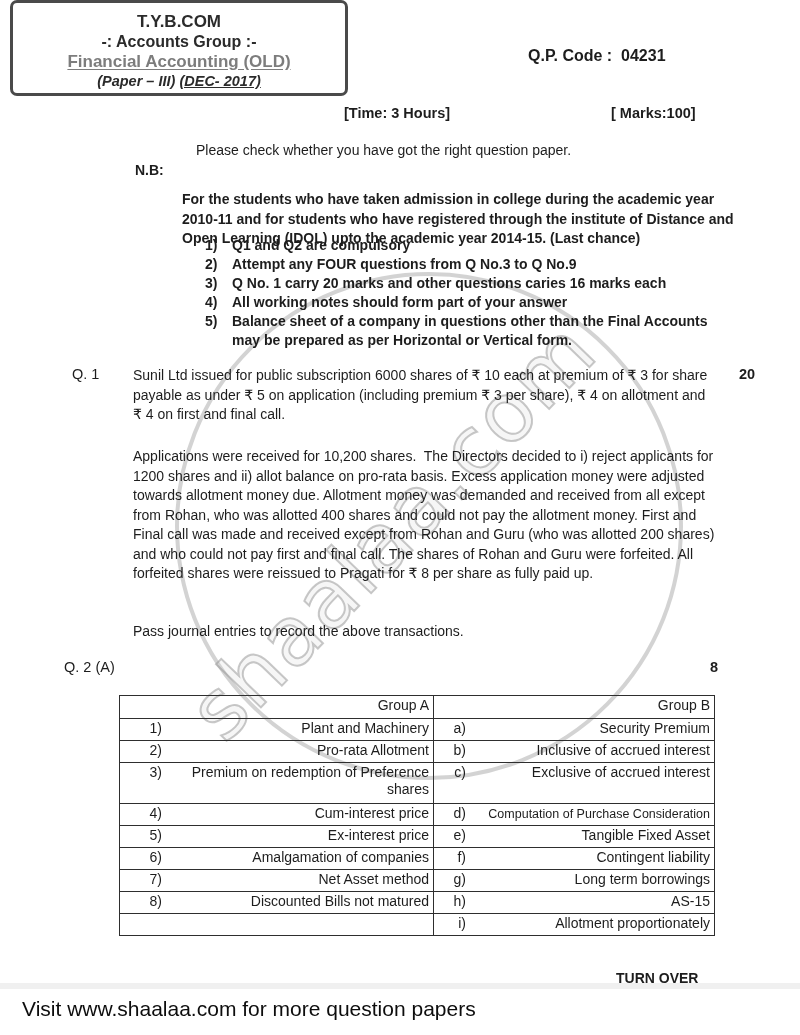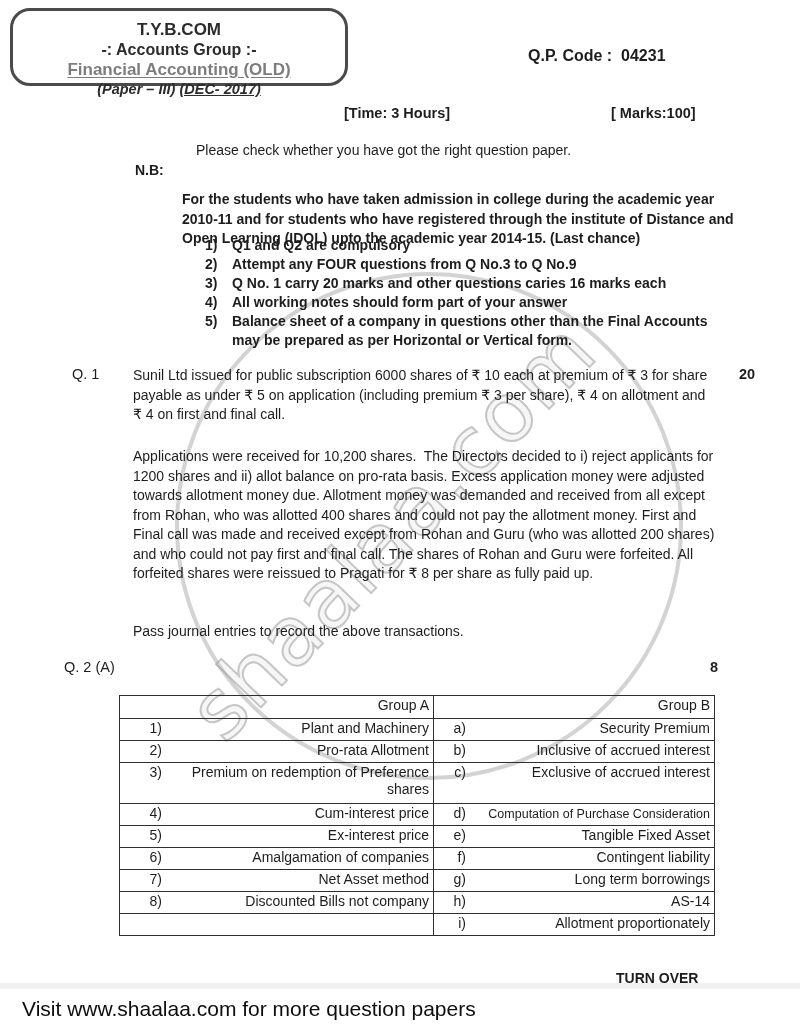--- a/index.html
+++ b/index.html
@@ -18,22 +18,22 @@
     transform:rotate(-46deg);
     font-size:82px;font-weight:500;letter-spacing:2px;
     color:rgba(215,215,215,0.22);
     -webkit-text-stroke:2px rgba(145,145,145,0.5);
     font-family:"DejaVu Sans",sans-serif;white-space:nowrap;
   }
   .scan-streak{position:absolute;left:0;top:983px;width:800px;height:6px;background:rgba(205,205,205,0.3);z-index:0;}
   .z{position:absolute;z-index:2;}
   
   .title-box{
-    left:10px;top:8px;width:338px;height:78px;box-sizing:border-box;
-    border:3px solid #4a4a4a;border-radius:20px;text-align:center;padding-top:9px;
+    left:10px;top:0;width:338px;height:96px;box-sizing:border-box;
+    border:3px solid #4a4a4a;border-radius:7px;text-align:center;padding-top:9px;
   }
   .tb1{font-size:17px;font-weight:bold;line-height:20px;color:#2b2b2b;}
   .tb2{font-size:16px;font-weight:bold;line-height:19px;color:#2b2b2b;}
   .tb3{font-size:17px;font-weight:bold;line-height:21px;color:#7d7d7d;
        text-decoration:underline;text-decoration-color:#7d7d7d;text-underline-offset:2px;}
   .tb4{font-size:14.5px;font-weight:bold;font-style:italic;line-height:18px;color:#2b2b2b;}
   .tb4 .u{text-decoration:underline;}
   .qp-code{left:528px;top:47px;font-size:16px;font-weight:bold;white-space:pre;}
   .time{left:344px;top:105px;font-size:14.5px;font-weight:bold;}
   .marks-total{left:611px;top:105px;font-size:14.5px;font-weight:bold;}
@@ -233,27 +233,27 @@
             <div class="cell">
               <span class="cn">g)</span>
               <span class="ct">Long term borrowings</span>
             </div>
           </td>
     </tr>
     <tr class="rrow">
       <td class="colA">
             <div class="cell">
               <span class="cn">8)</span>
-              <span class="ct">Discounted Bills not company</span>
+              <span class="ct">Discounted Bills not matured</span>
             </div>
           </td>
       <td class="colB">
             <div class="cell">
               <span class="cn">h)</span>
-              <span class="ct">AS-14</span>
+              <span class="ct">AS-15</span>
             </div>
           </td>
     </tr>
     <tr class="rrow">
       <td class="colA"></td>
       <td class="colB">
             <div class="cell">
               <span class="cn">i)</span>
               <span class="ct">Allotment proportionately</span>
             </div>

